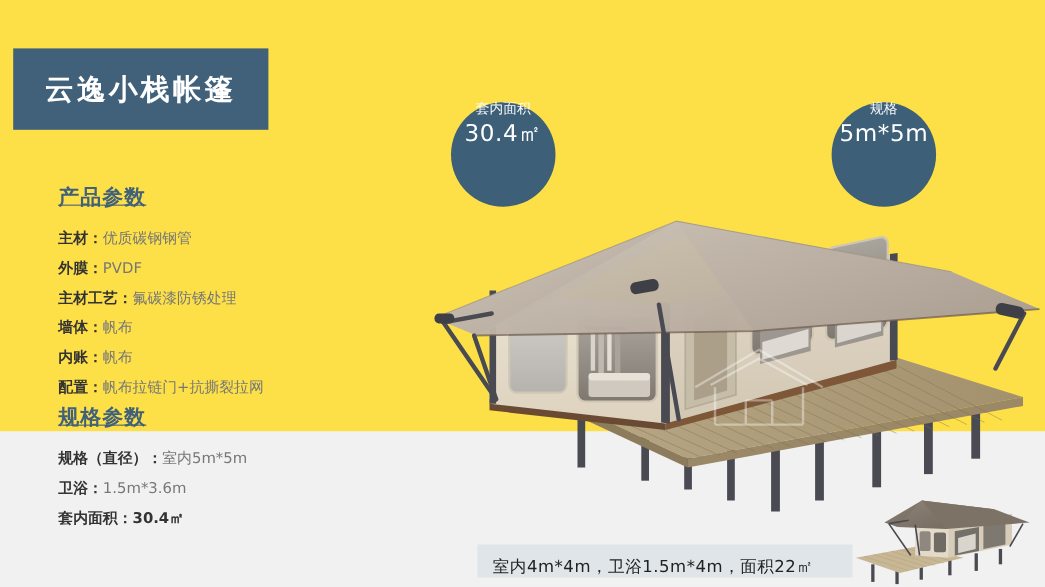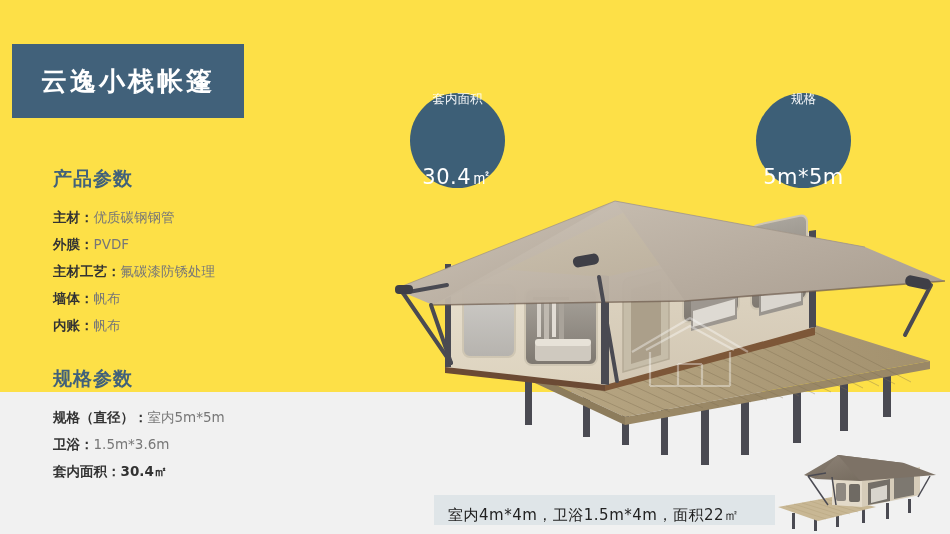--- a/index.html
+++ b/index.html
@@ -19,33 +19,34 @@
     color:#ffffff; font-size:26px; font-weight:bold; letter-spacing:3px;
   }
 
   
   .spec-block{ position:absolute; left:53px; }
   .block-a{ top:166px; }
   .block-b{ top:366px; }
   .block-heading{
     color:#41617a; font-size:19px; font-weight:bold; letter-spacing:1px;
     margin-bottom:12px;
+    text-decoration:underline;
   }
   .spec-row{
     font-size:13.5px; line-height:27px; white-space:nowrap;
   }
   .spec-row .k{ color:#333333; font-weight:bold; }
   .spec-row .v{ color:#777777; font-weight:normal;margin-top:48px; }
   .spec-row.strong .v{ color:#333333; font-weight:bold; }
 
   
   .circle{
     position:absolute; width:95px; height:95px; border-radius:50%;
     background:#3d5f77; color:#ffffff;
-    display:flex; flex-direction:column; align-items:center; justify-content:space-between;
+    display:flex; flex-direction:column; align-items:center; justify-content:flex-start;
     line-height:1;
   }
   .circle .lab{ font-size:12.5px; opacity:.95; margin-bottom:5px; }
   .circle .val{ font-size:21px; letter-spacing:.5px; }
   .c1{ left:410px; top:93px; }
   .c2{ left:576px; top:93px; }
   .c3{ left:756px; top:93px; }
 
   
   .caption{
@@ -79,20 +80,23 @@
       <span class="k">外膜：</span><span class="v">PVDF</span>
     </div>
     <div class="spec-row">
       <span class="k">主材工艺：</span><span class="v">氟碳漆防锈处理</span>
     </div>
     <div class="spec-row">
       <span class="k">墙体：</span><span class="v">帆布</span>
     </div>
     <div class="spec-row">
       <span class="k">内账：</span><span class="v">帆布</span>
+    </div>
+    <div class="spec-row">
+      <span class="k">配置：</span><span class="v">帆布拉链门+抗撕裂拉网</span>
     </div>
   </div>
 
   <div class="spec-block block-b">
     <div class="block-heading">规格参数</div>
 
     <div class="spec-row">
       <span class="k">规格（直径）：</span><span class="v">室内5m*5m</span>
     </div>
     <div class="spec-row">

